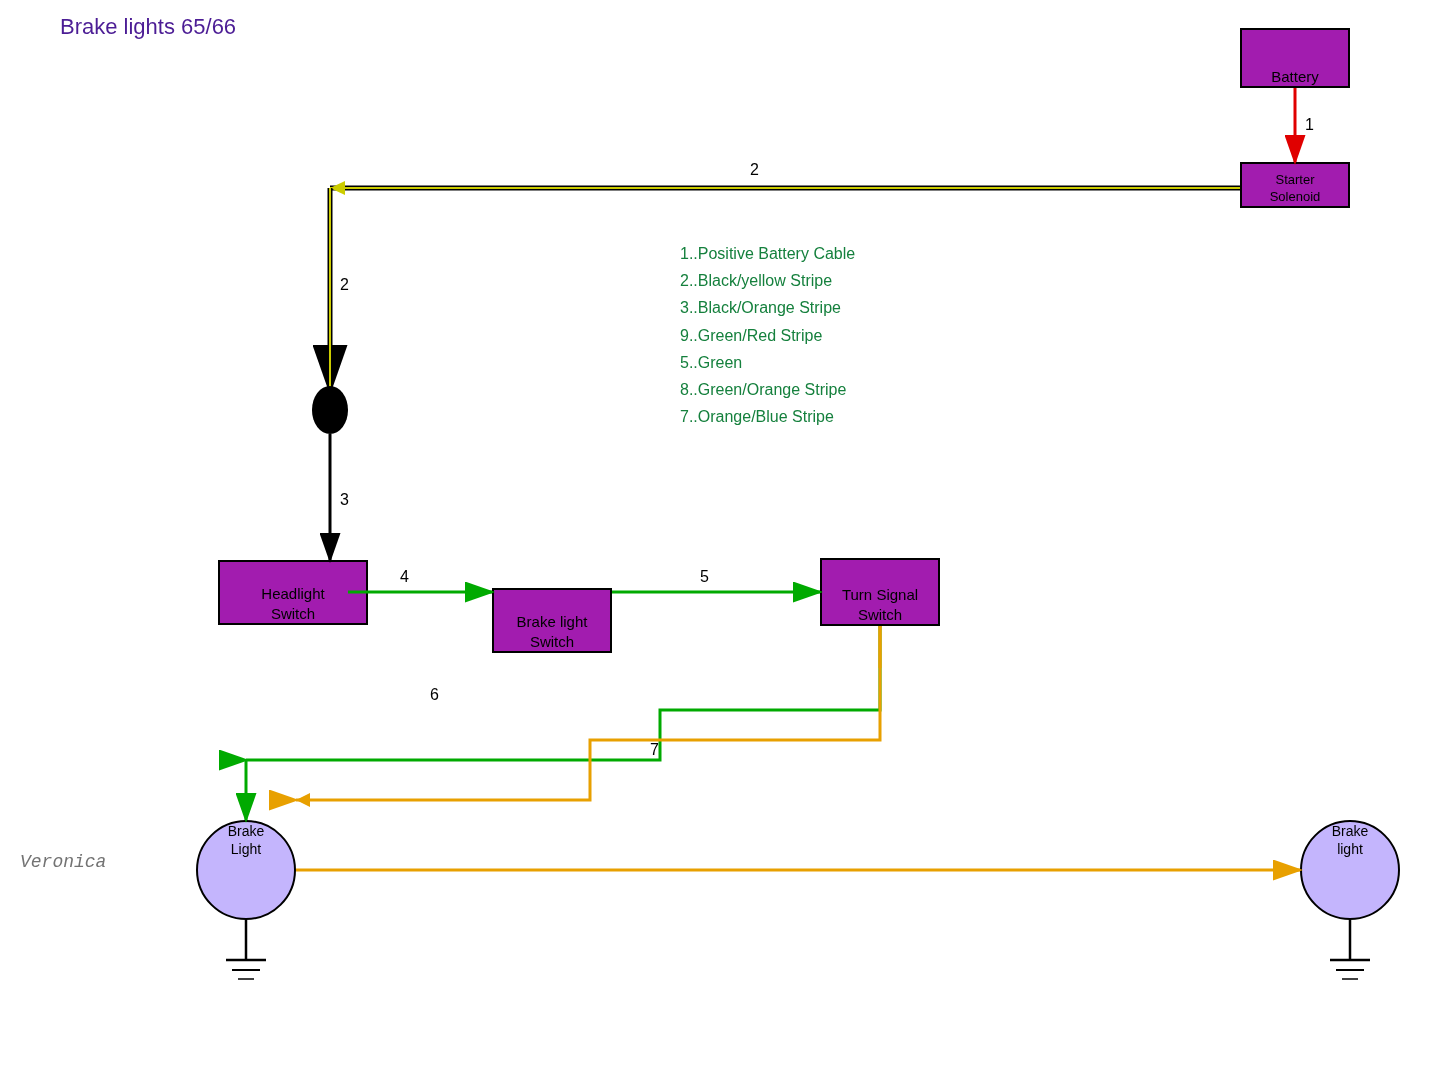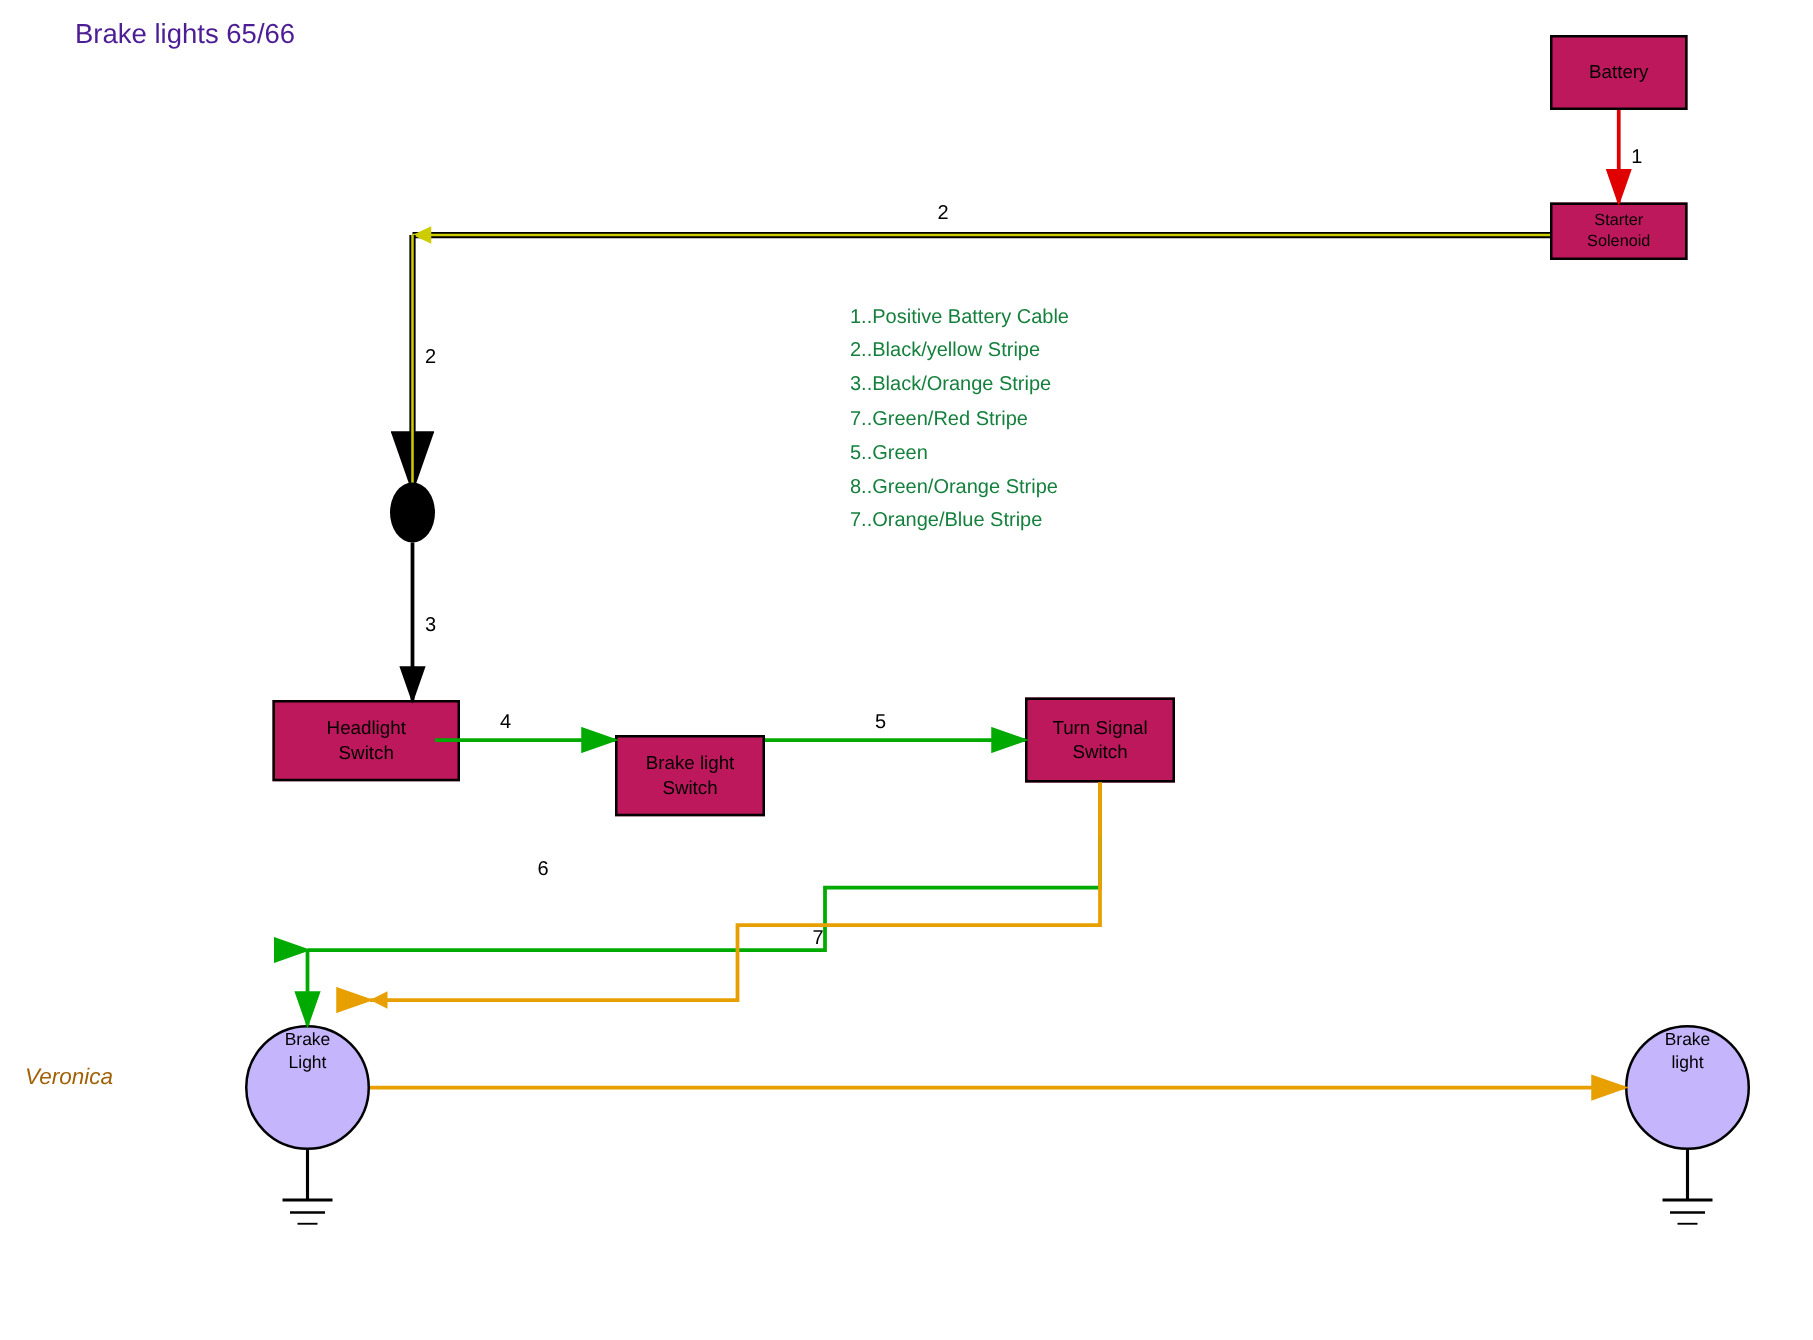--- a/index.html
+++ b/index.html
@@ -31,31 +31,31 @@
       left: 680px;
       font-size: 16px;
       line-height: 1.7;
       color: #15803d;
     }
     .watermark {
       position: absolute;
       bottom: 200px;
       left: 20px;
       font-size: 18px;
-      color: #a16207;
+      color: #737373;
       font-style: italic;
-      font-family: Liberation Sans, sans-serif;
+      font-family: Liberation Mono, monospace;
     }
     
     .component-box {
       position: absolute;
       border: 2.5px solid #000;
-      background: #be185d;
+      background: #a21caf;
       display: flex;
-      align-items: center;
+      align-items: flex-end;
       justify-content: center;
       text-align: center;
       font-size: 15px;
       font-weight: 400;
       line-height: 1.3;
     }
     .component-circle {
       position: absolute;
       border: 2.5px solid #000;
       background: #c4b5fd;
@@ -71,21 +71,21 @@
   </style>
 </head>
 <body>
 
 <div class="page-title">Brake lights 65/66</div>
 
 <div class="legend">
   <div>1..Positive Battery Cable</div>
   <div>2..Black/yellow Stripe</div>
   <div>3..Black/Orange Stripe</div>
-  <div>7..Green/Red Stripe</div>
+  <div>9..Green/Red Stripe</div>
   <div>5..Green</div>
   <div>8..Green/Orange Stripe</div>
   <div>7..Orange/Blue Stripe</div>
 </div>
 
 <div class="watermark">Veronica</div>
 
 <div class="component-box" style="left:1240px; top:28px; width:110px; height:60px;">
   <span>Battery</span>
 </div>

